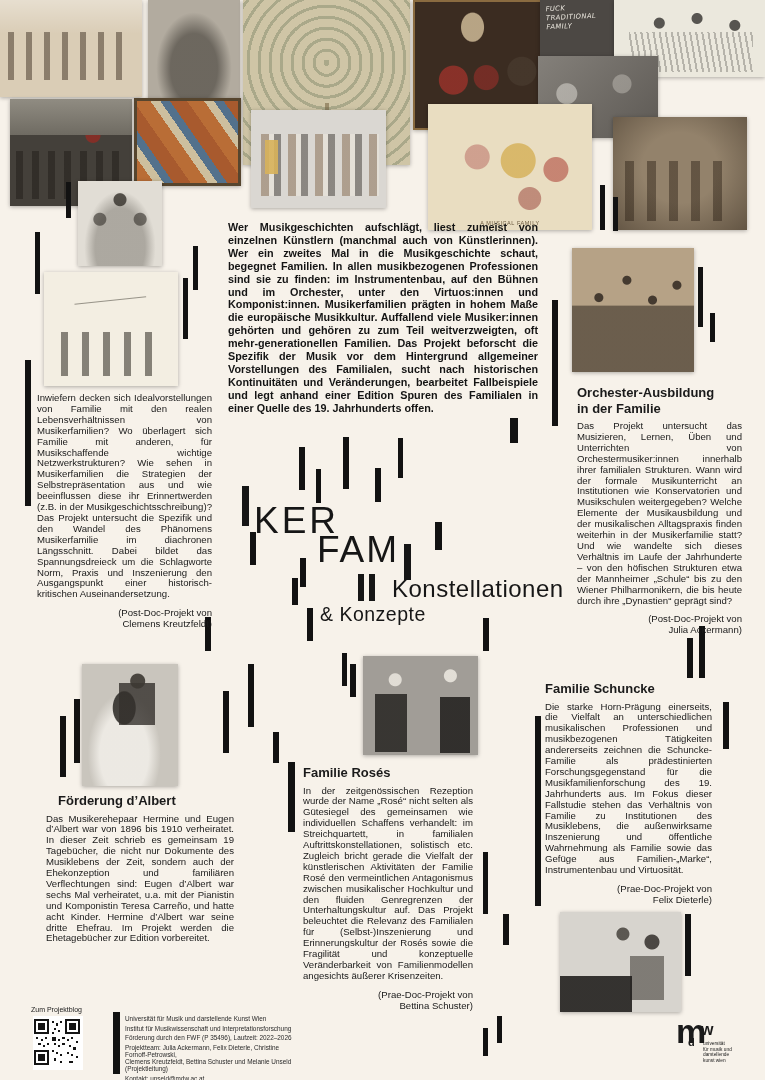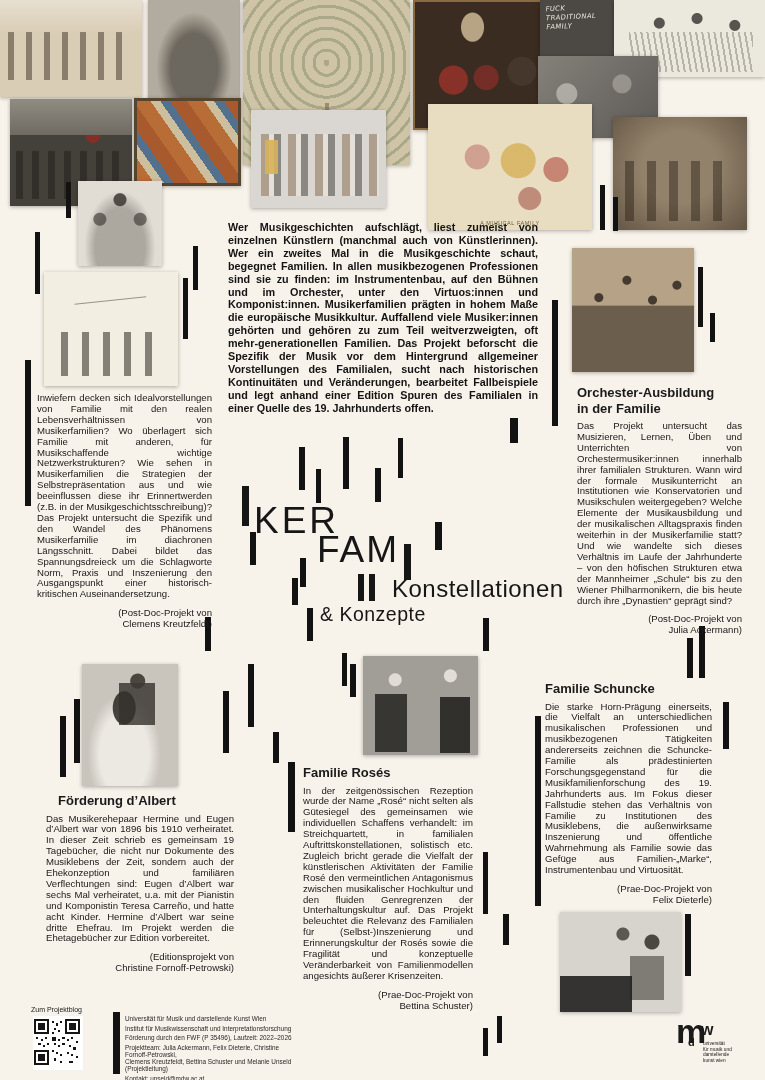--- a/index.html
+++ b/index.html
@@ -262,22 +262,20 @@
   <div class="section" id="sec-rose">
     <h3>Familie Rosés</h3>
     <div class="body">In der zeitgenössischen Rezeption wurde der Name „Rosé“ nicht selten als Gütesiegel des gemeinsamen wie individuellen Schaffens verhandelt: im Streichquartett, in familialen Auftrittskonstellationen, solistisch etc. Zugleich bricht gerade die Vielfalt der künstlerischen Aktivitäten der Familie Rosé den vermeintlichen Antagonismus zwischen musikalischer Hochkultur und den fluiden Genregrenzen der Unterhaltungskultur auf. Das Projekt beleuchtet die Relevanz des Familialen für (Selbst-)Inszenierung und Erinnerungskultur der Rosés sowie die Fragilität und konzeptuelle Veränderbarkeit von Familienmodellen angesichts äußerer Krisenzeiten.</div>
     <div class="credit">(Prae-Doc-Projekt von
 Bettina Schuster)</div>
   </div>
 
   <div class="section" id="sec-albert">
     <h3>Förderung d’Albert</h3>
     <div class="body">Das Musikerehepaar Hermine und Eugen d’Albert war von 1896 bis 1910 verheiratet. In dieser Zeit schrieb es gemeinsam 19 Tagebücher, die nicht nur Dokumente des Musiklebens der Zeit, sondern auch der Ehekonzeption und familiären Verflechtungen sind: Eugen d’Albert war sechs Mal verheiratet, u.a. mit der Pianistin und Komponistin Teresa Carreño, und hatte acht Kinder. Hermine d’Albert war seine dritte Ehefrau. Im Projekt werden die Ehetagebücher zur Edition vorbereitet.</div>
-    <div class="credit">(Editionsprojekt von
-Christine Fornoff-Petrowski)</div>
   </div>
 
   <div class="blog-label">Zum Projektblog</div>
   <div class="qr">
     <svg width="46" height="50" viewBox="0 0 21 21" shape-rendering="crispEdges">
       <rect x="0" y="0" width="21" height="21" fill="#ffffff"></rect>
       <g fill="#141414">
         <rect x="0" y="0" width="7" height="7"></rect>
           <rect x="14" y="0" width="7" height="7"></rect>
           <rect x="0" y="14" width="7" height="7"></rect>

